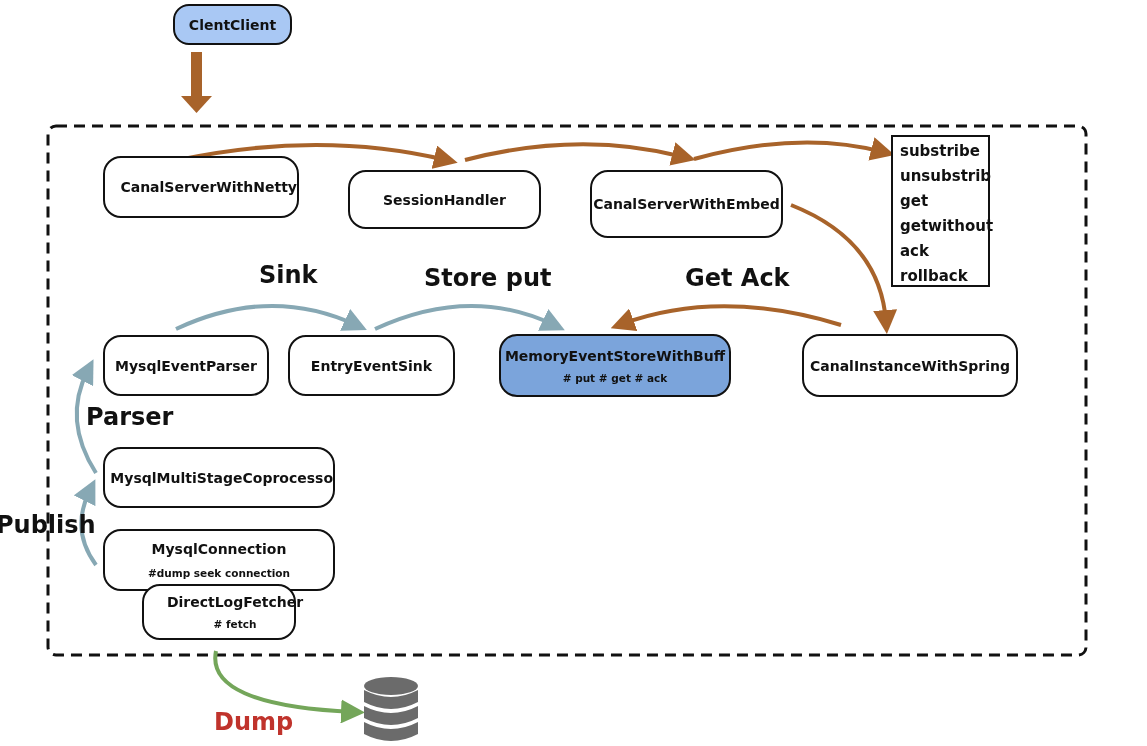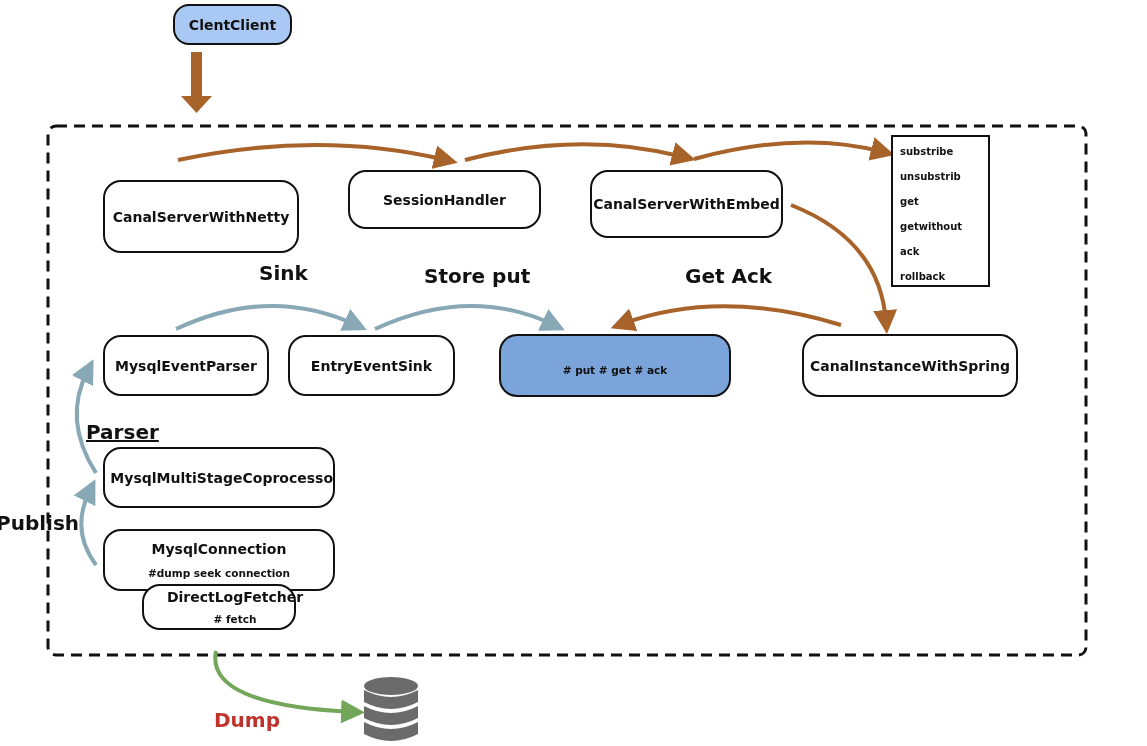--- a/index.html
+++ b/index.html
@@ -5,25 +5,25 @@
   html, body { margin:0; padding:0; background:#fff; }
   body { width:1147px; height:746px; position:relative; overflow:hidden;
          font-family: "DejaVu Sans", sans-serif; }
   svg#wires { position:absolute; left:0; top:0; width:1147px; height:746px; }
   .node { position:absolute; box-sizing:border-box; border:2px solid #111;
           border-radius:18px; background:#fff; display:flex; flex-direction:column;
           align-items:center; justify-content:center; text-align:center; color:#111; }
   .node .title { font-size:14px; font-weight:bold; }
   .node .sub { font-size:10.5px; font-weight:bold; margin-top:8px; }
   .label { position:absolute; font-weight:bold; color:#111; white-space:nowrap; }
-  .lbl-big { font-size:20px; }
+  .lbl-big { font-size:24px; }
   .ops { position:absolute; left:891px; top:135px; width:99px; height:152px;
          box-sizing:border-box; border:2px solid #111; background:#fff;
          padding:2px 0 0 7px; }
-  .ops div { font-size:10px; font-weight:bold; line-height:25px; color:#111; }
+  .ops div { font-size:15px; font-weight:bold; line-height:25px; color:#111; }
   .db { position:absolute; left:362px; top:676px; width:58px; height:68px; }
 </style>
 </head>
 <body>
 
 <svg id="wires" xmlns="http://www.w3.org/2000/svg">
   <defs>
     <marker id="mBrown" markerWidth="6" markerHeight="6" refX="3" refY="3" orient="auto" markerUnits="strokeWidth">
       <path d="M0,0 L6,3 L0,6 z" fill="#a8632a"></path>
     </marker>
@@ -53,21 +53,21 @@
   <path d="M96,473 Q62,420 88,370" fill="none" stroke="#87a8b4" stroke-width="4" marker-end="url(#mBlue)"></path>
   <path d="M96,565 Q70,530 90,490" fill="none" stroke="#87a8b4" stroke-width="4" marker-end="url(#mBlue)"></path>
 
   <path d="M216,651 Q205,705 353,712" fill="none" stroke="#74a65a" stroke-width="4" marker-end="url(#mGreen)"></path>
 </svg>
 
 <div class="node" style="left:135px;top:4px;width:119px;height:41px;background:#a9c8f4;border-radius:16px;margin-left:38px;">
   <span class="title">ClentClient</span>
 </div>
 
-<div class="node" style="left:103px;top:180px;width:196px;height:73px;">
+<div class="node" style="left:103px;top:156px;width:196px;height:62px;align-items:flex-end;">
   <span class="title">CanalServerWithNetty</span>
 </div>
 <div class="node" style="left:348px;top:170px;width:193px;height:59px;">
   <span class="title">SessionHandler</span>
 </div>
 <div class="node" style="left:590px;top:170px;width:193px;height:68px;">
   <span class="title">CanalServerWithEmbed</span>
 </div>
 
 <div class="ops">
@@ -79,42 +79,43 @@
   <div>rollback</div>
 </div>
 
 <div class="node" style="left:103px;top:335px;width:166px;height:61px;">
   <span class="title">MysqlEventParser</span>
 </div>
 <div class="node" style="left:288px;top:335px;width:167px;height:61px;">
   <span class="title">EntryEventSink</span>
 </div>
 <div class="node" style="left:499px;top:334px;width:232px;height:63px;background:#7ba4db;">
+  <span class="title">MemoryEventStoreWithBuff</span>
   <span class="sub"># put # get # ack</span>
 </div>
 <div class="node" style="left:802px;top:334px;width:216px;height:63px;">
   <span class="title">CanalInstanceWithSpring</span>
 </div>
 
 <div class="node" style="left:103px;top:447px;width:232px;height:61px;align-items:flex-end;">
   <span class="title">MysqlMultiStageCoprocesso</span>
 </div>
 <div class="node" style="left:103px;top:529px;width:232px;height:62px;">
   <span class="title">MysqlConnection</span>
   <span class="sub" style="margin-top:10px;">#dump seek connection</span>
 </div>
-<div class="node" style="left:142px;top:584px;width:154px;height:46px;padding-left:32px;">
+<div class="node" style="left:142px;top:584px;width:154px;height:56px;padding-left:32px;">
   <span class="title">DirectLogFetcher</span>
   <span class="sub"># fetch</span>
 </div>
 
 <span class="label lbl-big" style="left:259px;top:261px;">Sink</span>
 <span class="label lbl-big" style="left:424px;top:264px;">Store put</span>
 <span class="label lbl-big" style="left:685px;top:264px;">Get Ack</span>
-<span class="label lbl-big" style="left:86px;top:420px;text-decoration:underline;">Parser</span>
+<span class="label lbl-big" style="left:86px;top:403px;">Parser</span>
 <span class="label lbl-big" style="left:-4px;top:511px;">Publish</span>
 <span class="label lbl-big" style="left:214px;top:708px;color:#c0332c;">Dump</span>
 
 <svg class="db" viewBox="0 0 58 68" xmlns="http://www.w3.org/2000/svg">
   <g fill="#6b6b6b">
     <ellipse cx="29" cy="10" rx="27" ry="9"></ellipse>
     <path d="M2,14 Q29,28 56,14 L56,26 Q29,40 2,26 z"></path>
     <path d="M2,30 Q29,44 56,30 L56,42 Q29,56 2,42 z"></path>
     <path d="M2,46 Q29,60 56,46 L56,58 Q29,72 2,58 z"></path>
   </g>

